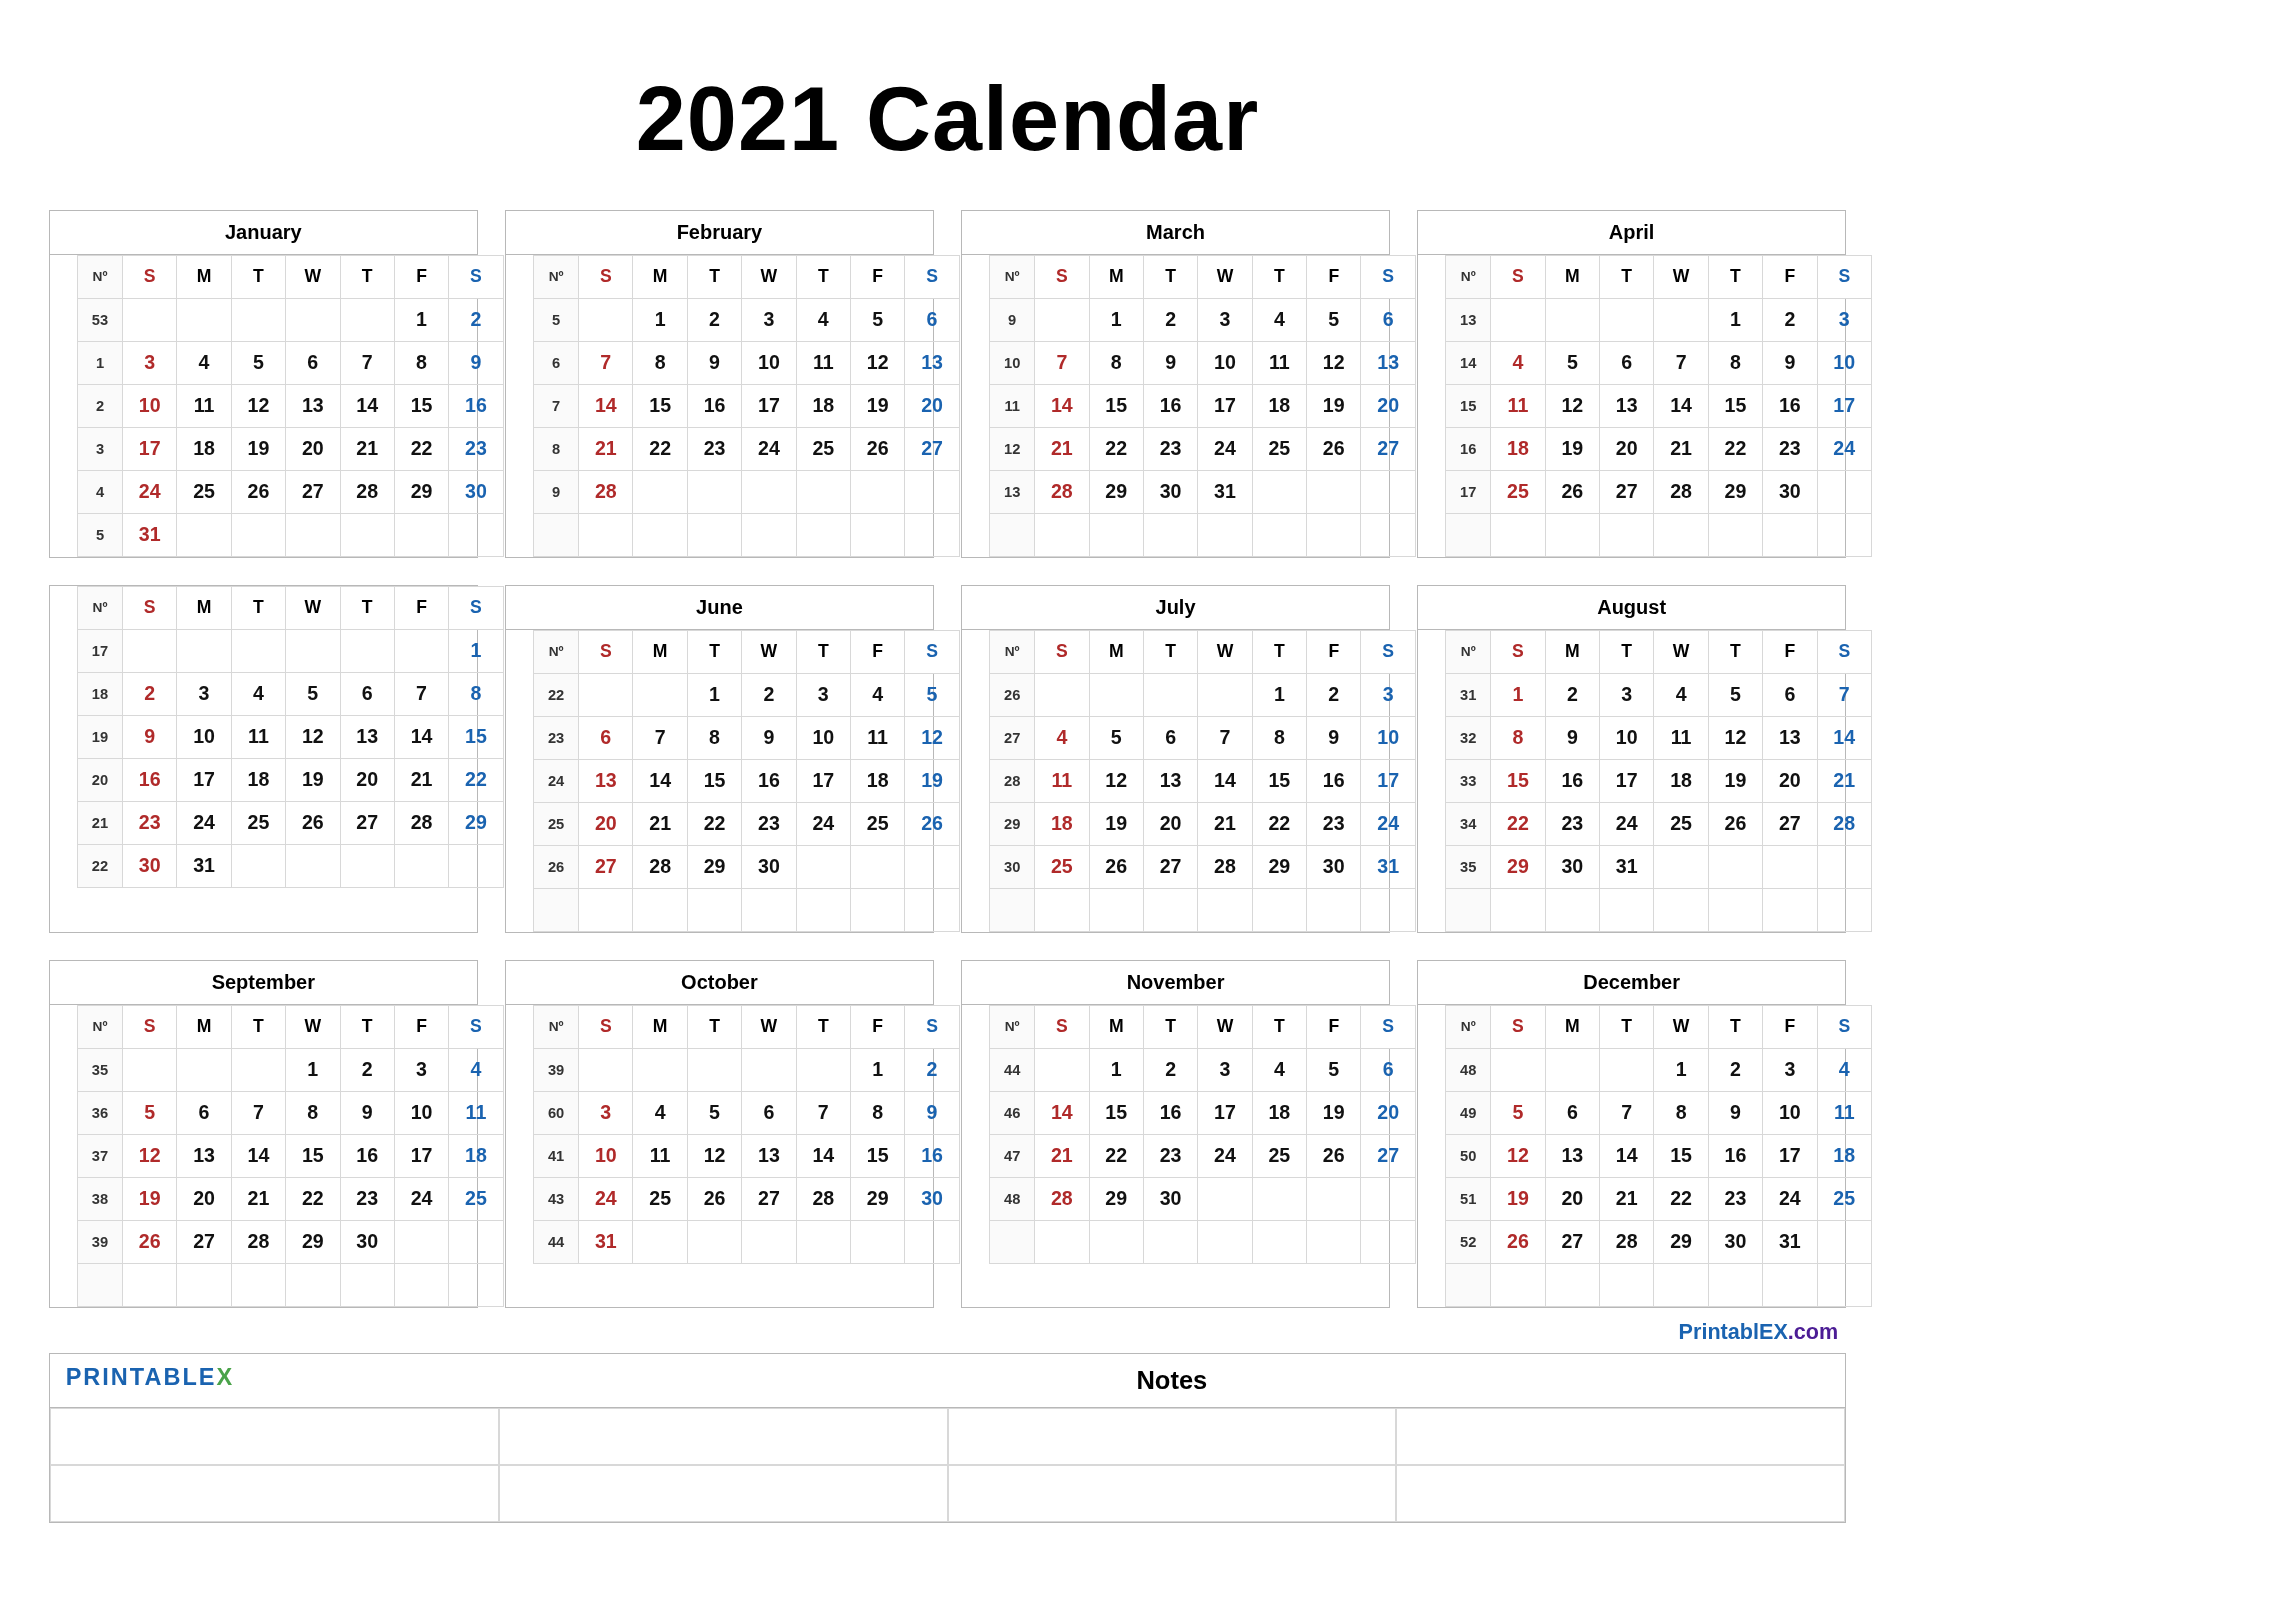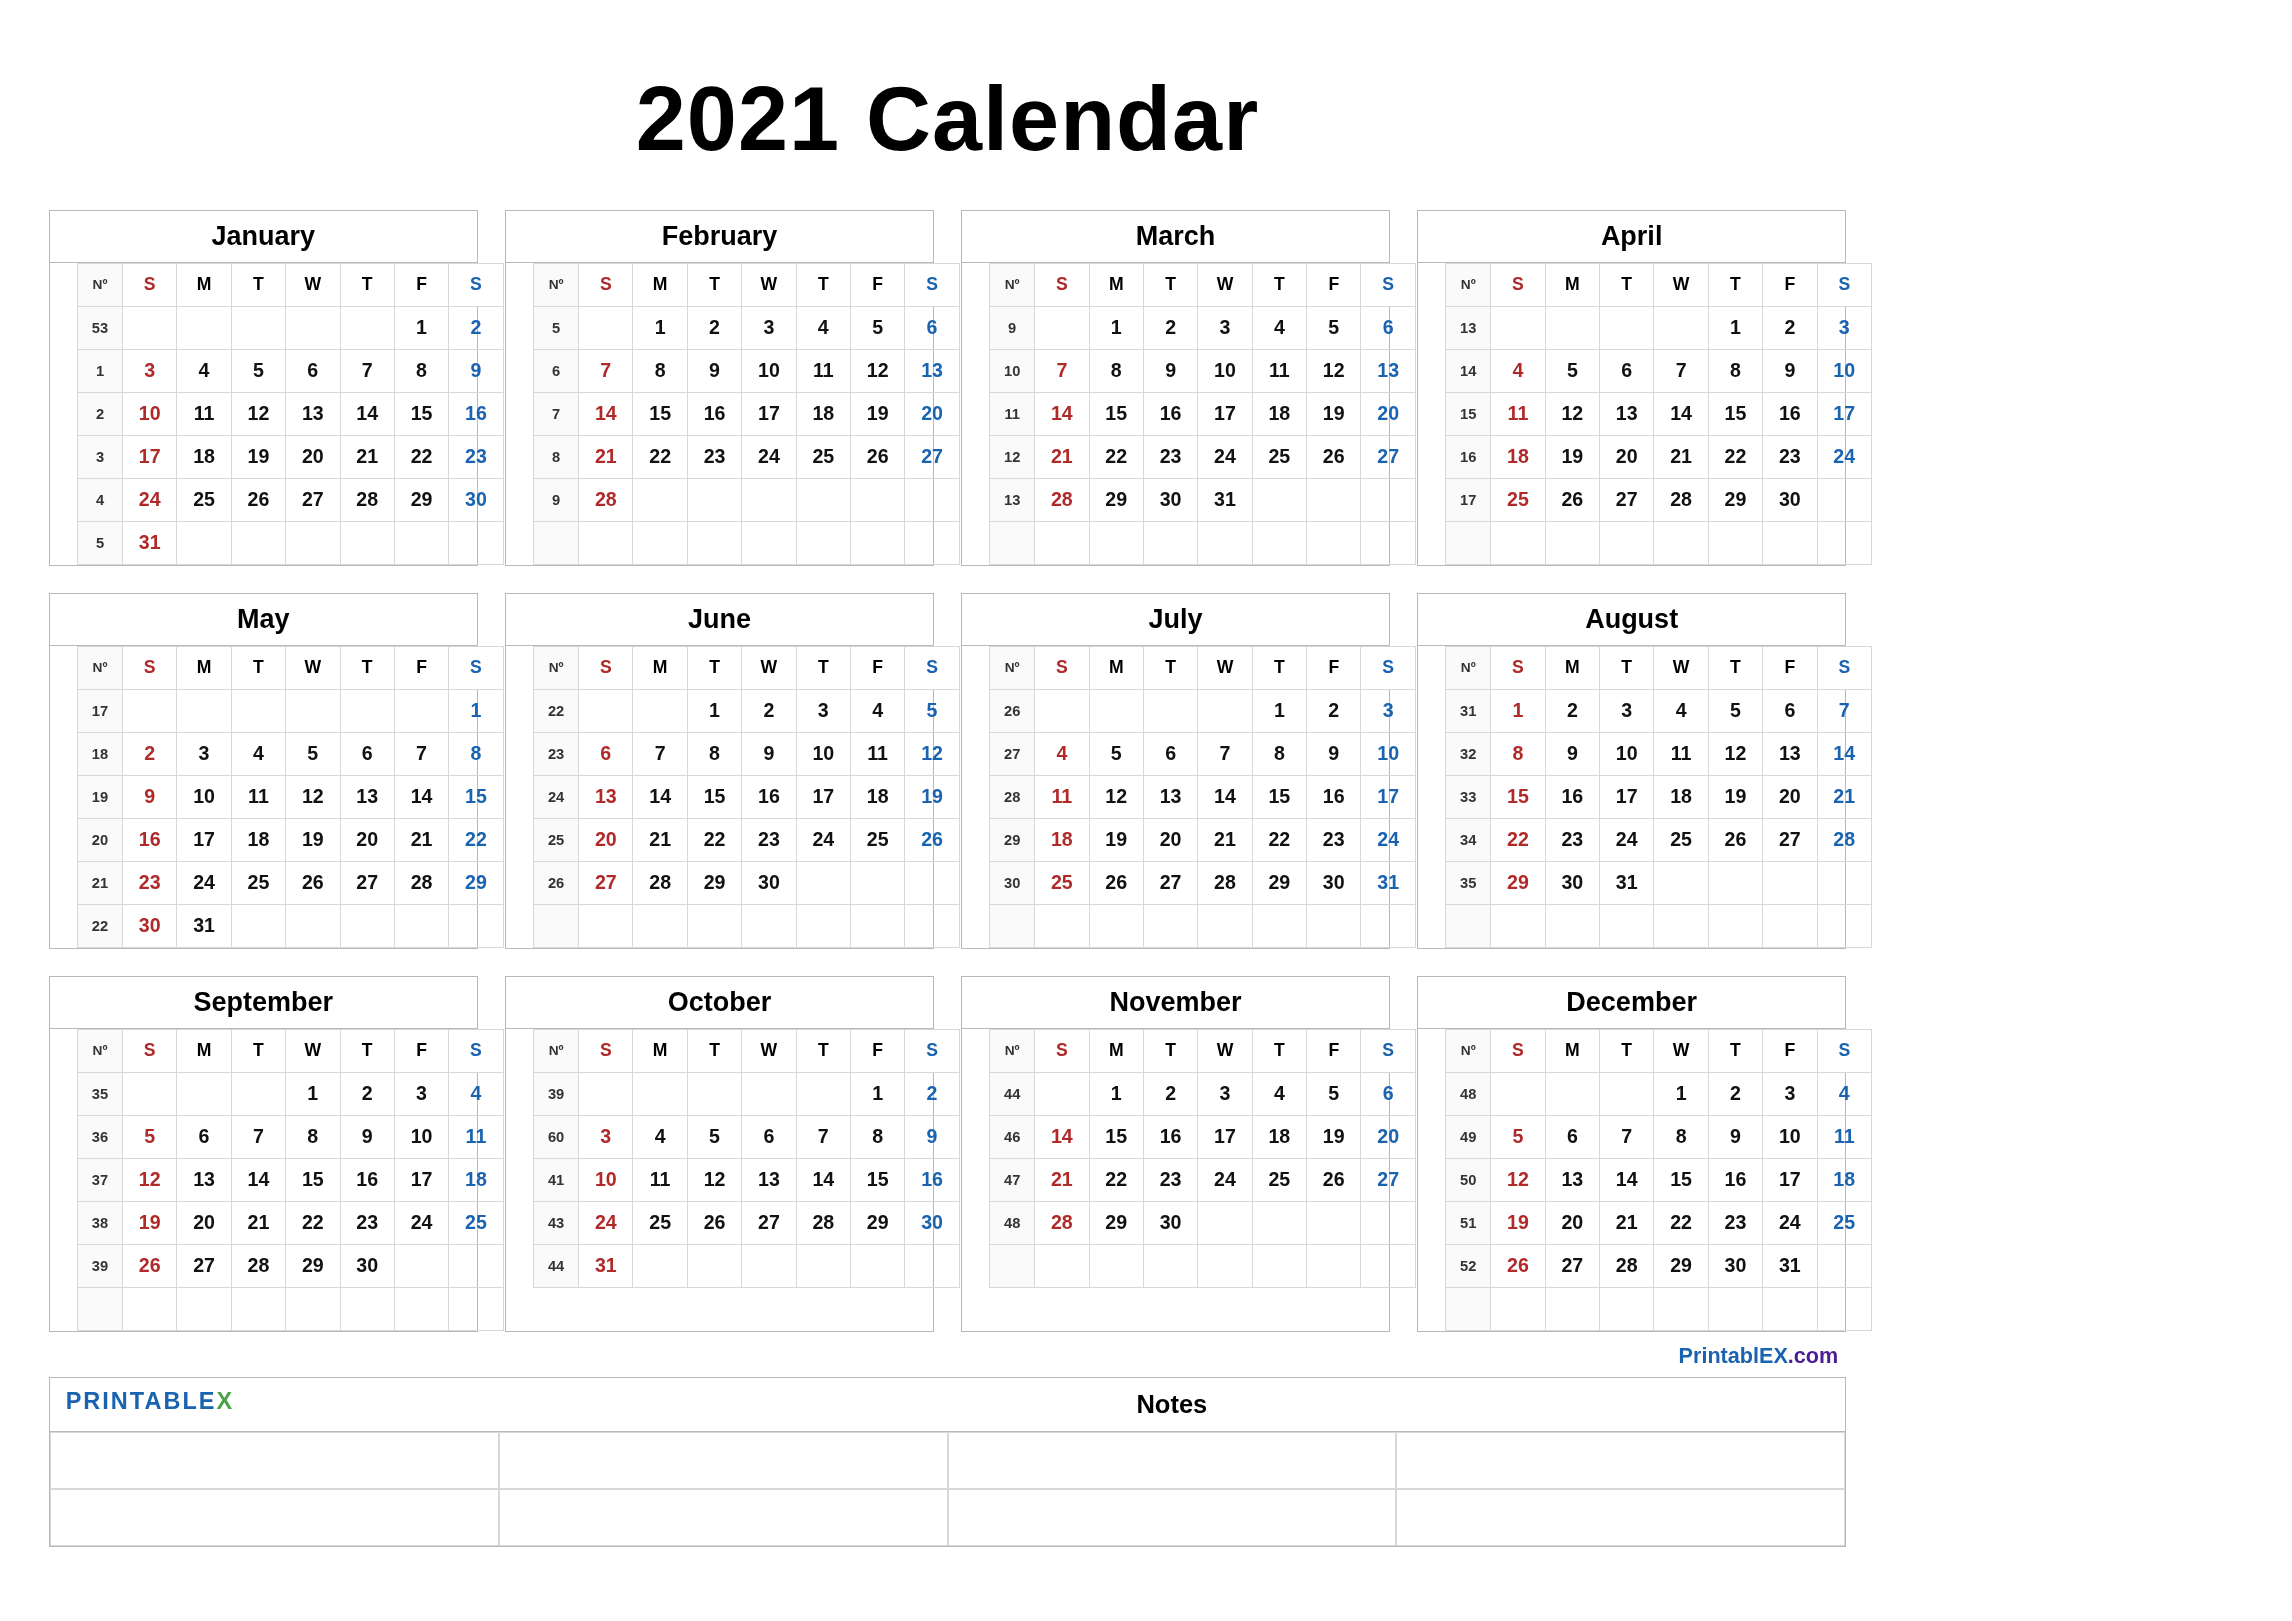--- a/index.html
+++ b/index.html
@@ -1,21 +1,21 @@
 <!DOCTYPE html>
 <html><head>
 <meta charset="utf-8">
 <style>
   * { box-sizing: border-box; margin: 0; padding: 0; }
   html, body { width: 2293px; height: 1621px; background: #fff; font-family: Arial, Helvetica, sans-serif; }
   .page { width: 1895px; padding: 39px 49px 19.6px 49px; }
   .title { text-align: center; font-weight: 900; font-size: 90px; letter-spacing: 1px; padding: 29px 0 39px 0; font-family: "Impact", "Arial Black", sans-serif; }
   .grid { display: grid; grid-template-columns: repeat(4, 1fr); gap: 27.4px 27.4px; }
   .month { border: 1px solid #b8b8b8; }
-  .month-name { text-align: center; font-weight: 700; font-size: 27px; padding: 9.8px 0; border-bottom: 1px solid #b8b8b8; }
+  .month-name { text-align: center; font-weight: 700; font-size: 20px; padding: 9.8px 0; border-bottom: 1px solid #b8b8b8; }
   table.cal { width: 100%; border-collapse: collapse; table-layout: fixed; margin-left: 27px; }
   .cal th, .cal td { border: 1px solid #d8d8d8; text-align: center; height: 43px; font-size: 19.6px; }
   .cal th { font-size: 17.6px; font-weight: 700; background: #fff; }
   .cal th.wk, .cal td.wk { width: 45px; font-size: 14.7px; font-weight: 600; color: #333; background: #fafafa; }
   .cal th.wk { font-size: 13.7px; }
   .cal td { font-weight: 700; color: #111; }
   .sun { color: #b02a2a !important; }
   .sat { color: #1a63b0 !important; }
   .footer-credit { text-align: right; color: #1a63b0; font-weight: 700; font-size: 21.6px; padding: 11.8px 7.8px 3.9px 0; }
   .footer-credit .dot { color: #4c1d95; }
@@ -344,21 +344,20 @@
               <td></td>
               <td></td>
               <td></td>
               <td></td>
               <td></td>
             </tr>
           </tbody>
         </table>
       </div>
       <div class="month">
-        <div class="month-name">May</div>
         <table class="cal">
           <thead>
             <tr>
               <th class="wk">Nº</th>
               <th class="sun">S</th>
               <th>M</th>
               <th>T</th>
               <th>W</th>
               <th>T</th>
               <th>F</th>

